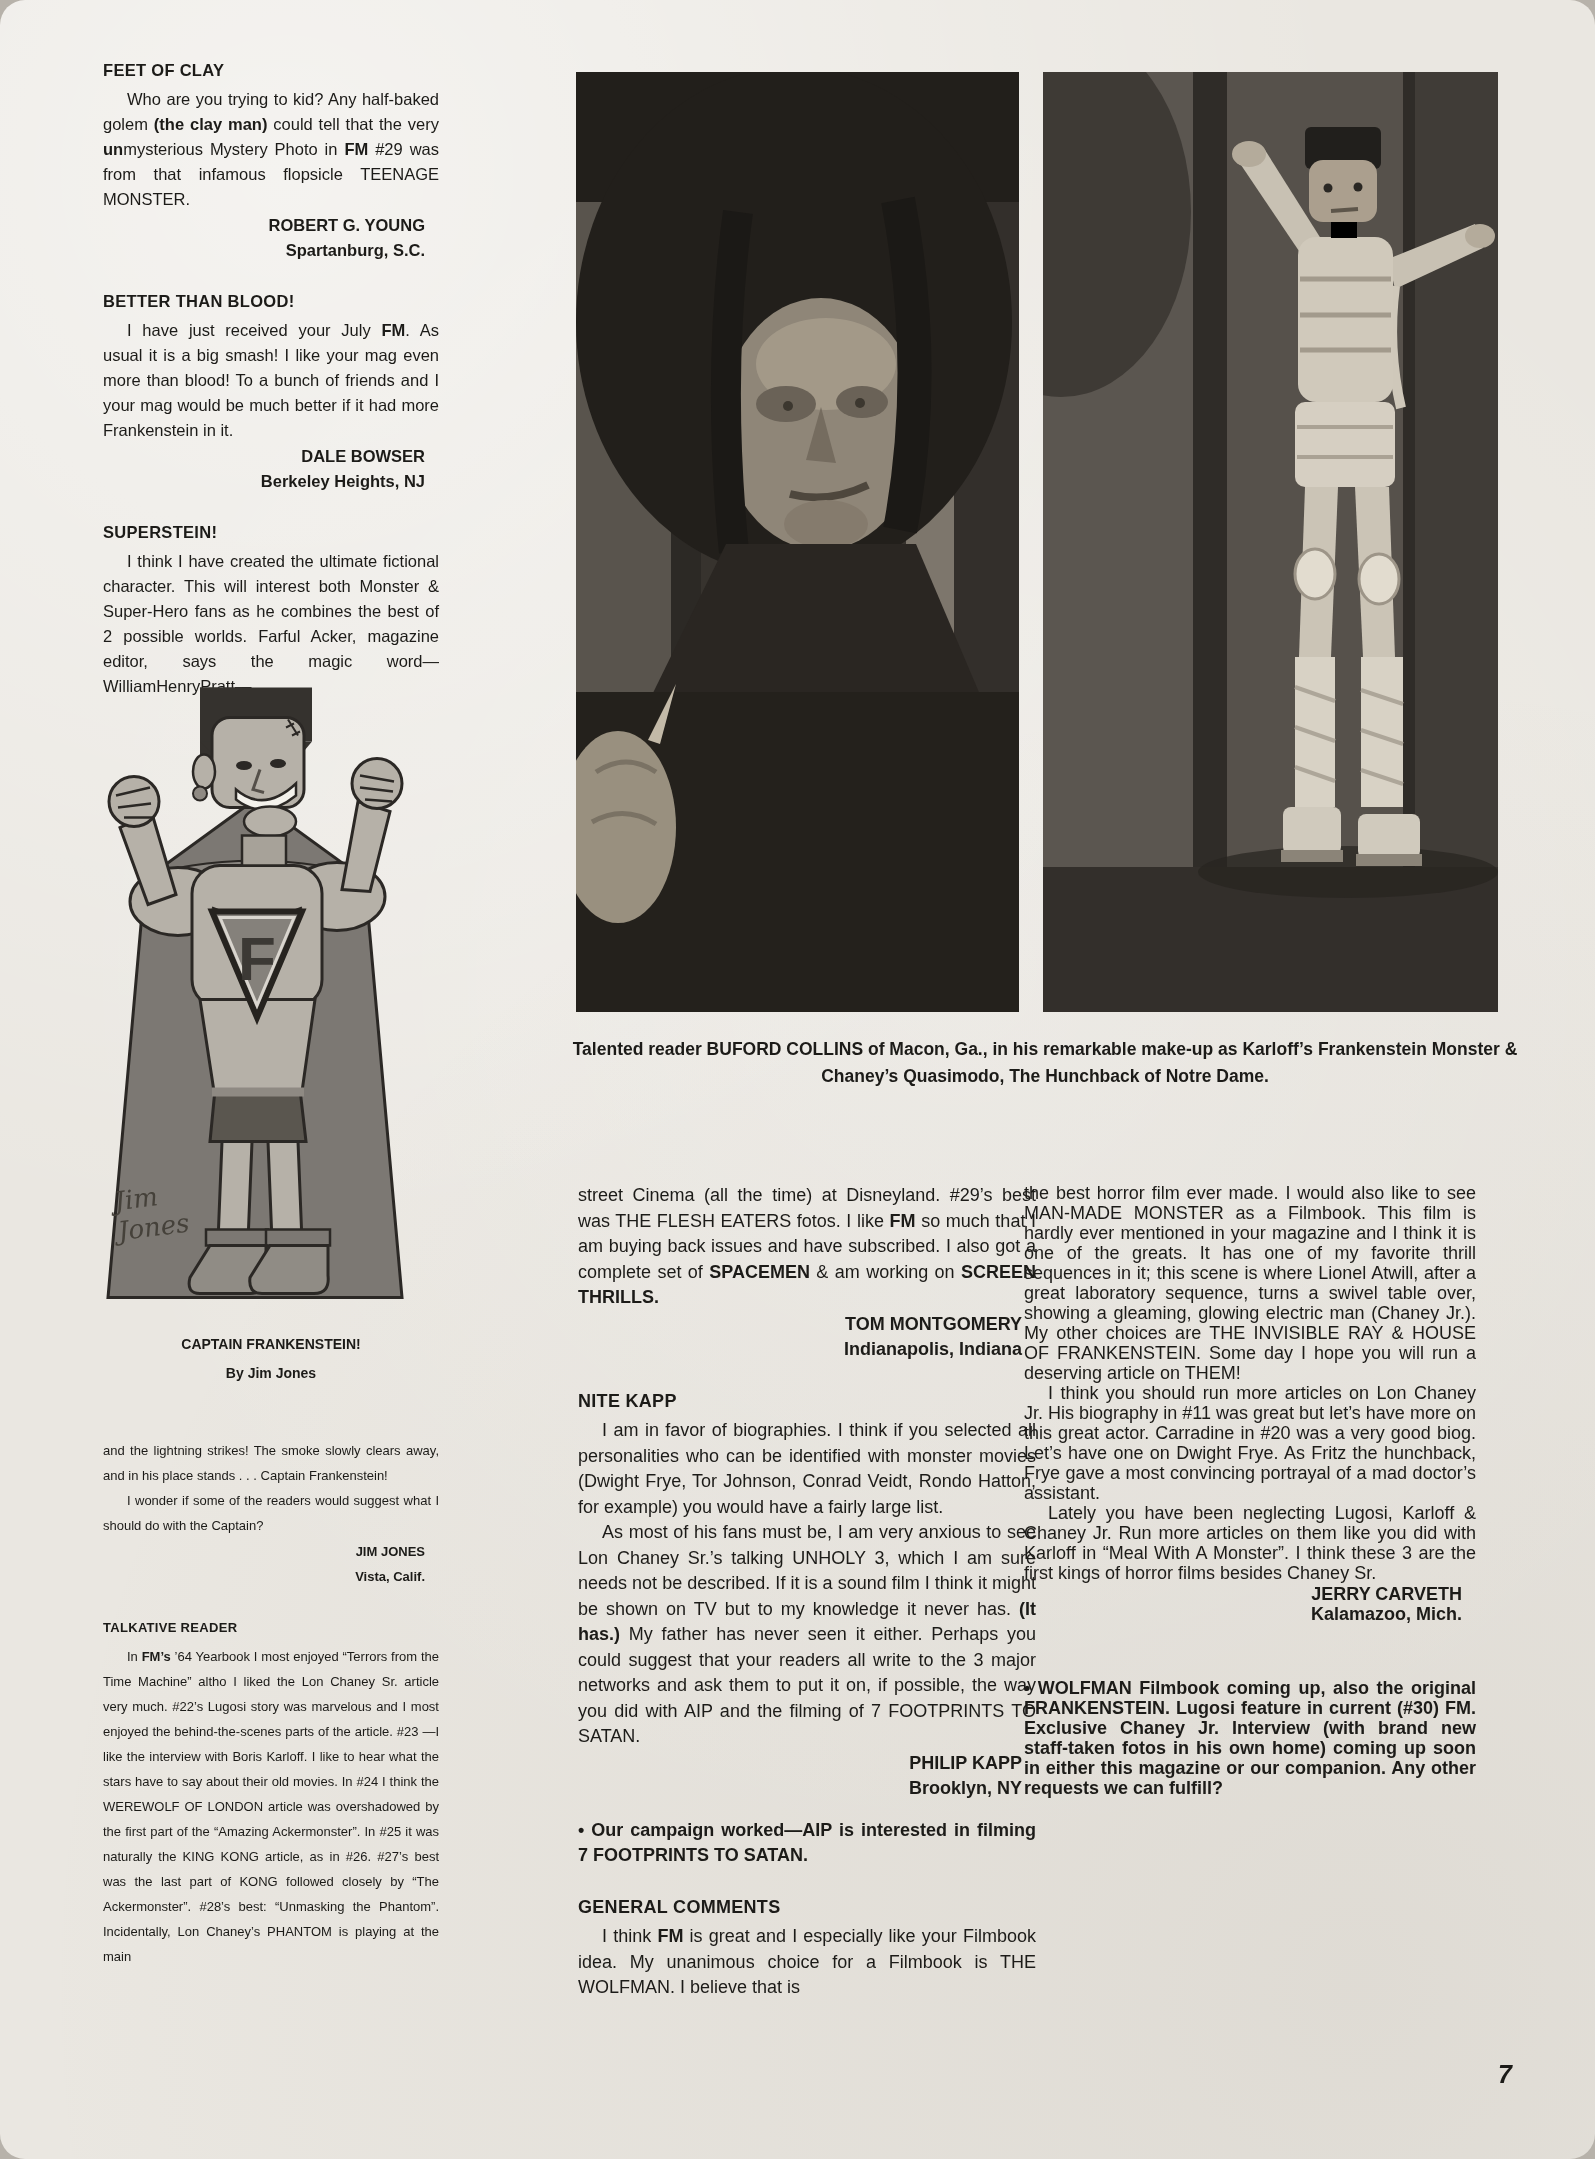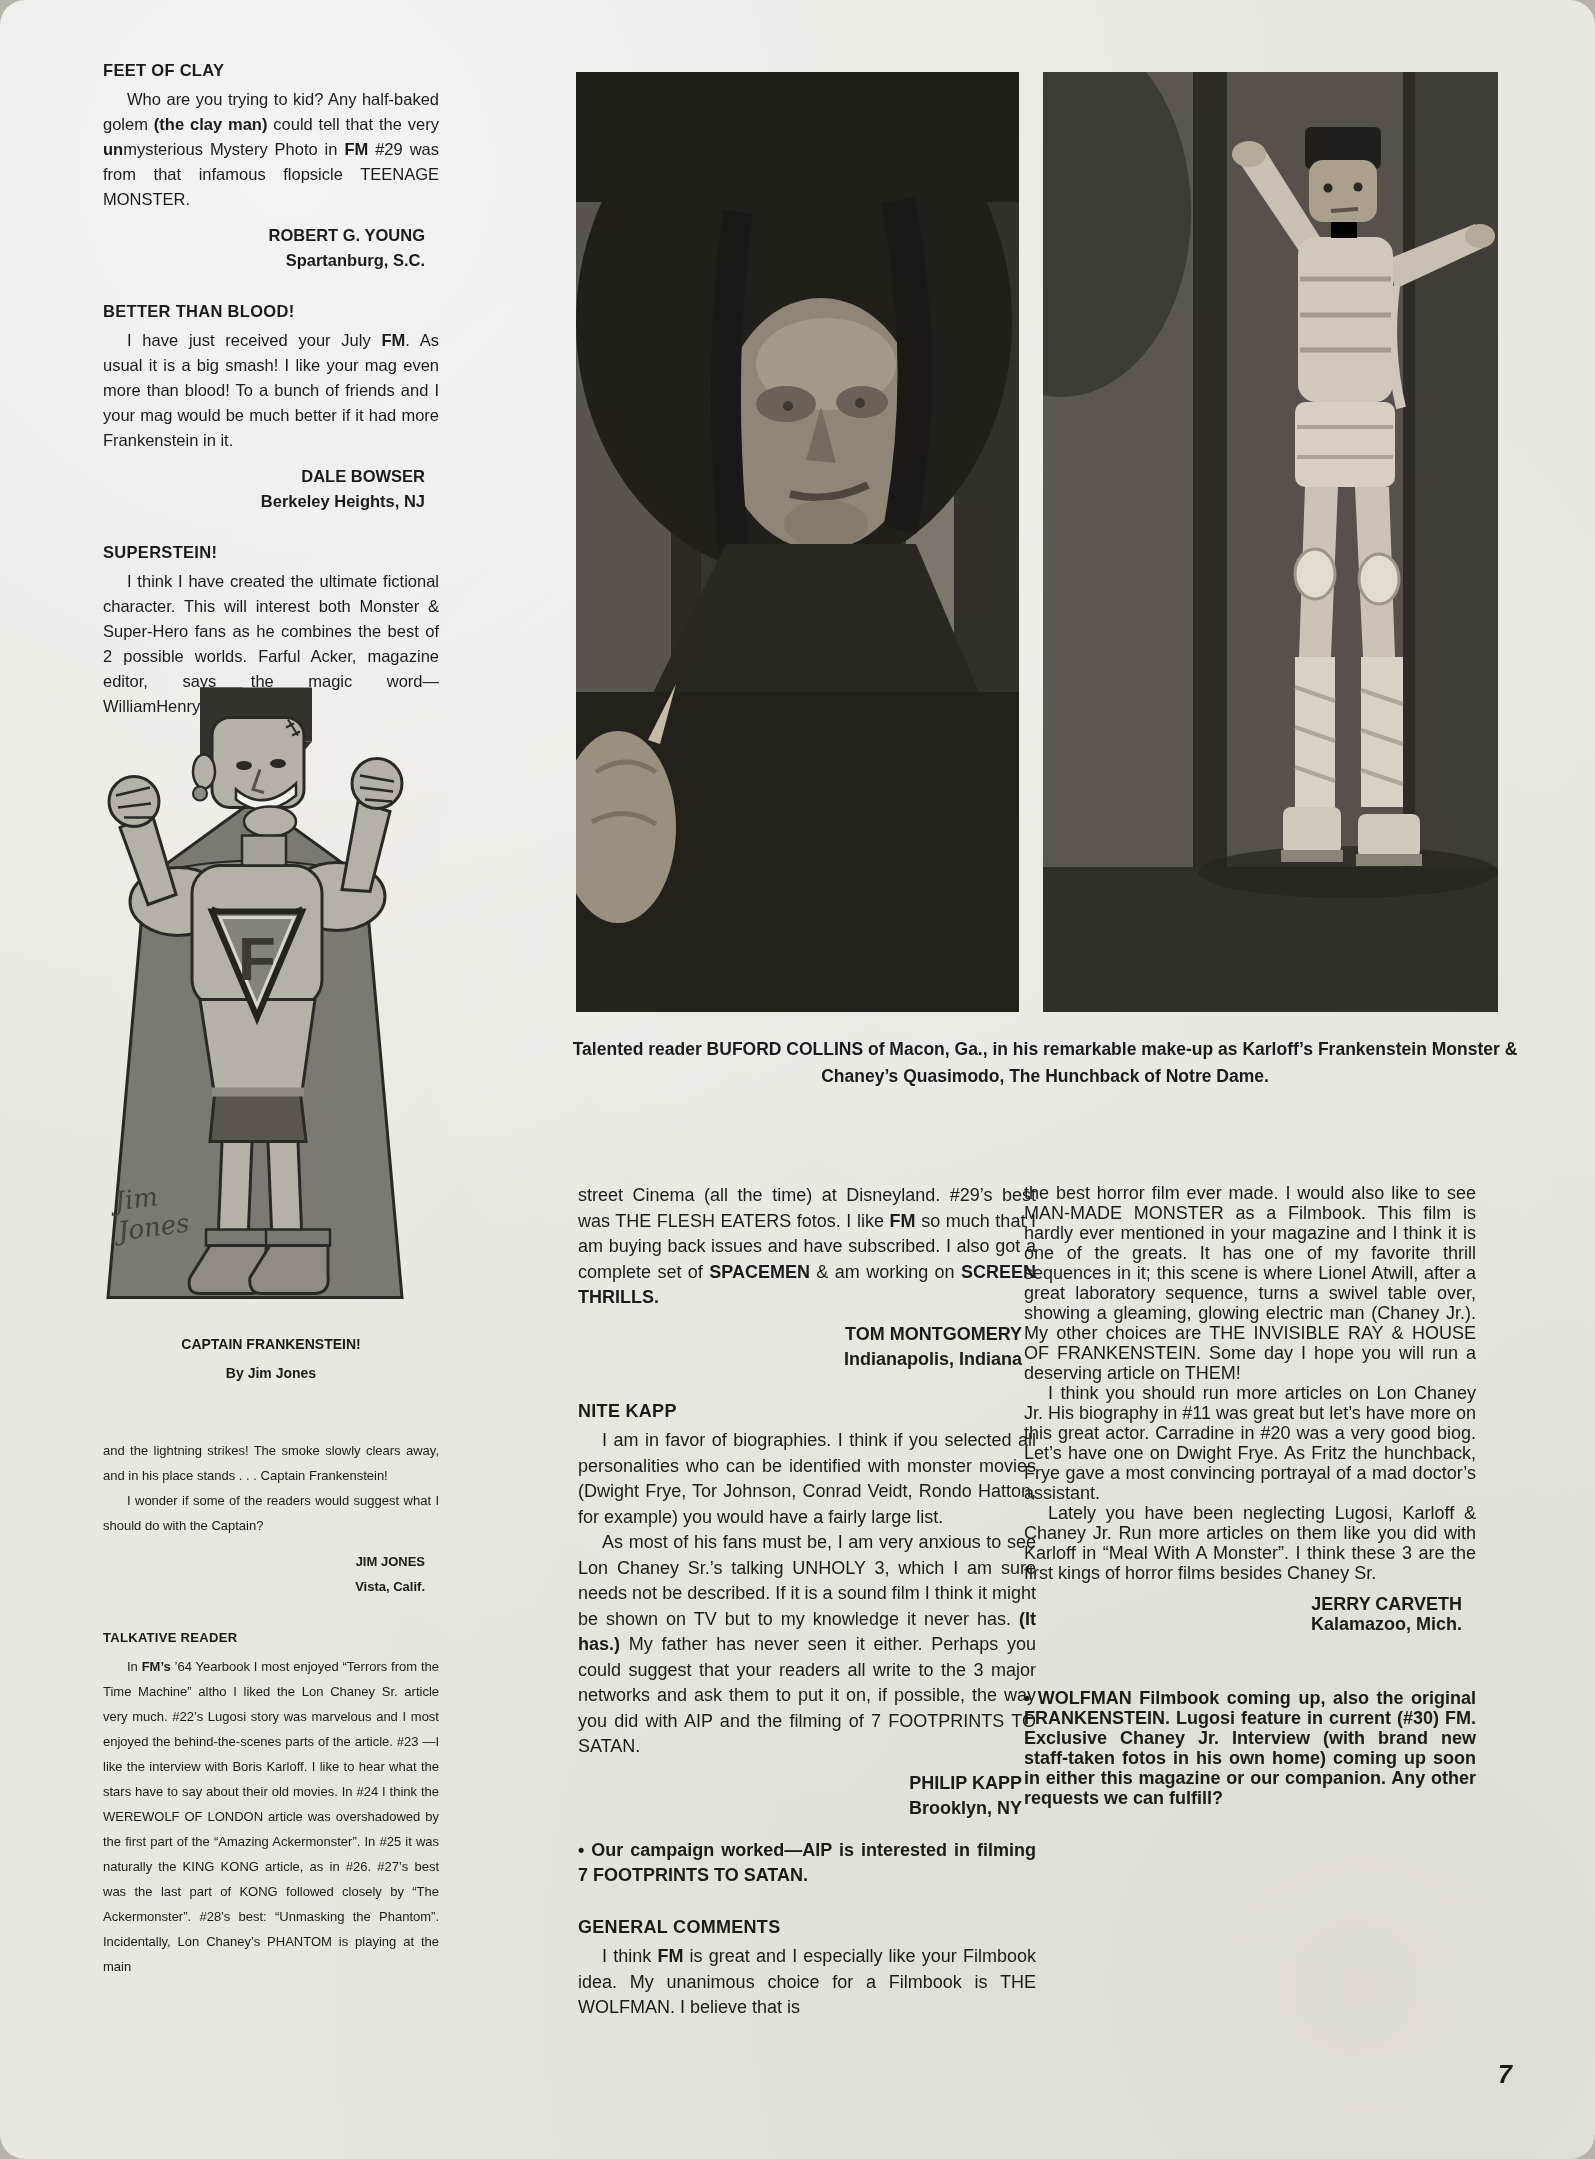--- a/index.html
+++ b/index.html
@@ -18,21 +18,21 @@
   .col{position:absolute;}
   #col-left-top   {left:103px; top:58px;   width:336px; font-size:16.5px; line-height:25px;}
   #col-left-bottom{left:103px; top:1438px; width:336px; font-size:13px; line-height:25px;}
   #col-middle     {left:578px; top:1183px; width:458px; font-size:18px;   line-height:25.5px;}
   #col-right      {left:1024px;top:1183px; width:452px; font-size:18px;   line-height:20px;}
 
   .lh{font-weight:700; letter-spacing:.3px; margin:26px 0 4px;}
   .col > .lh:first-child{margin-top:0;}
   .lp{margin:0; text-align:justify; text-indent:24px;}
   .lp.ni{text-indent:0;}
-  .sig{font-weight:700; text-align:right; padding-right:14px; margin:11px 0 0;}
+  .sig{font-weight:700; text-align:right; padding-right:14px; margin:1px 0 0;}
   .lnote{font-weight:700; text-align:justify; margin:16px 0 0;}
   .gap{width:100%;}
 
   .photo{position:absolute; top:72px; height:940px; box-shadow:0 0 0 1px rgba(40,36,30,.25) inset;}
   #photo-quasimodo{left:576px; width:443px;}
   #photo-frankenstein{left:1043px; width:455px;}
   .photo svg{display:block; width:100%; height:100%;}
 
   #photo-caption{
     position:absolute; left:570px; top:1036px; width:950px;

